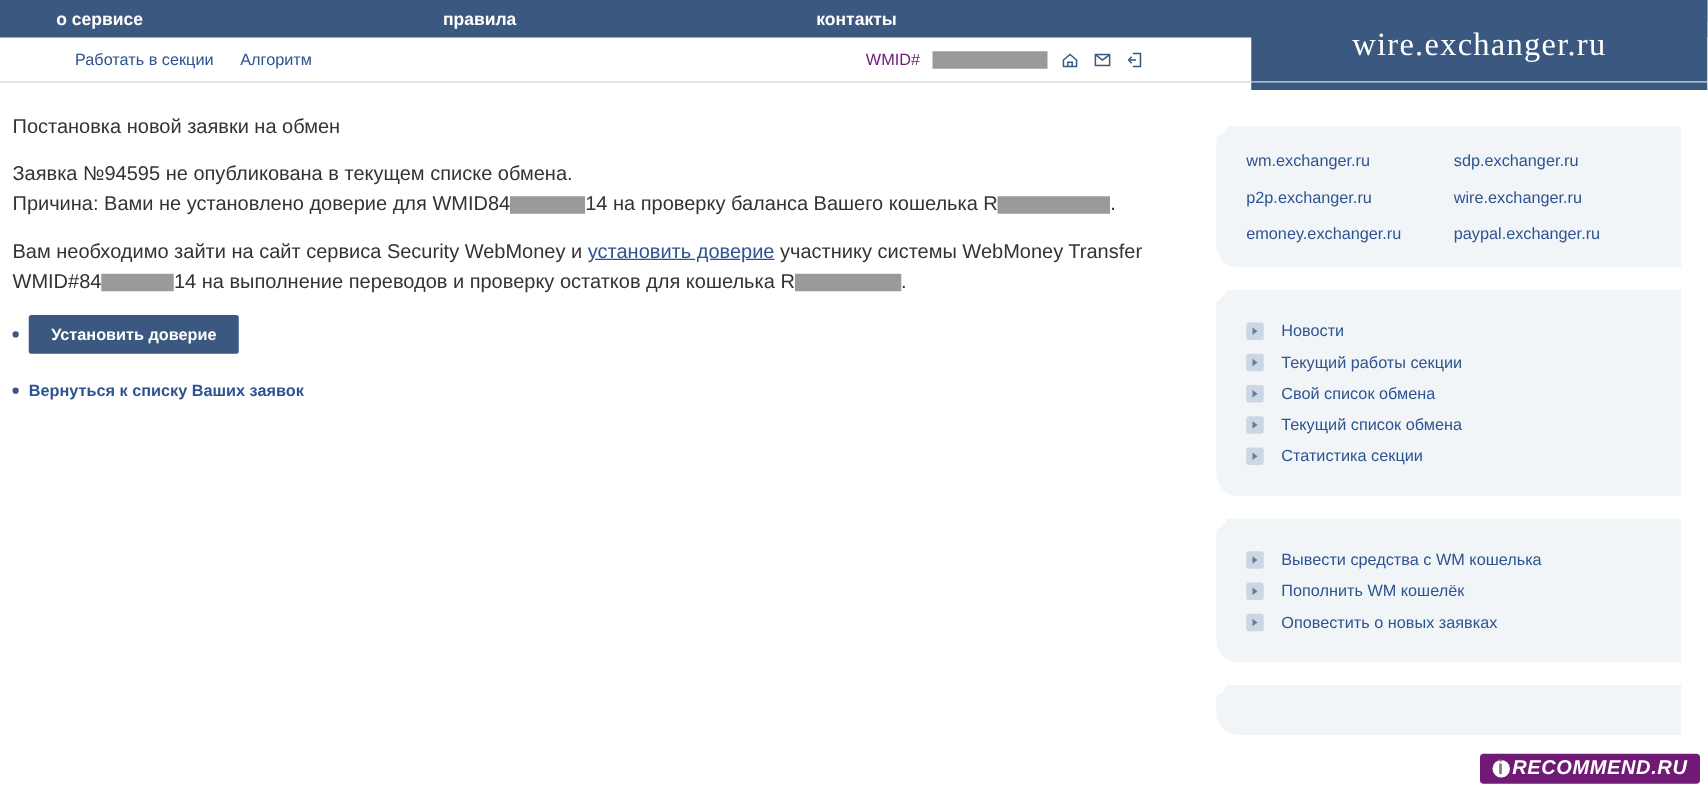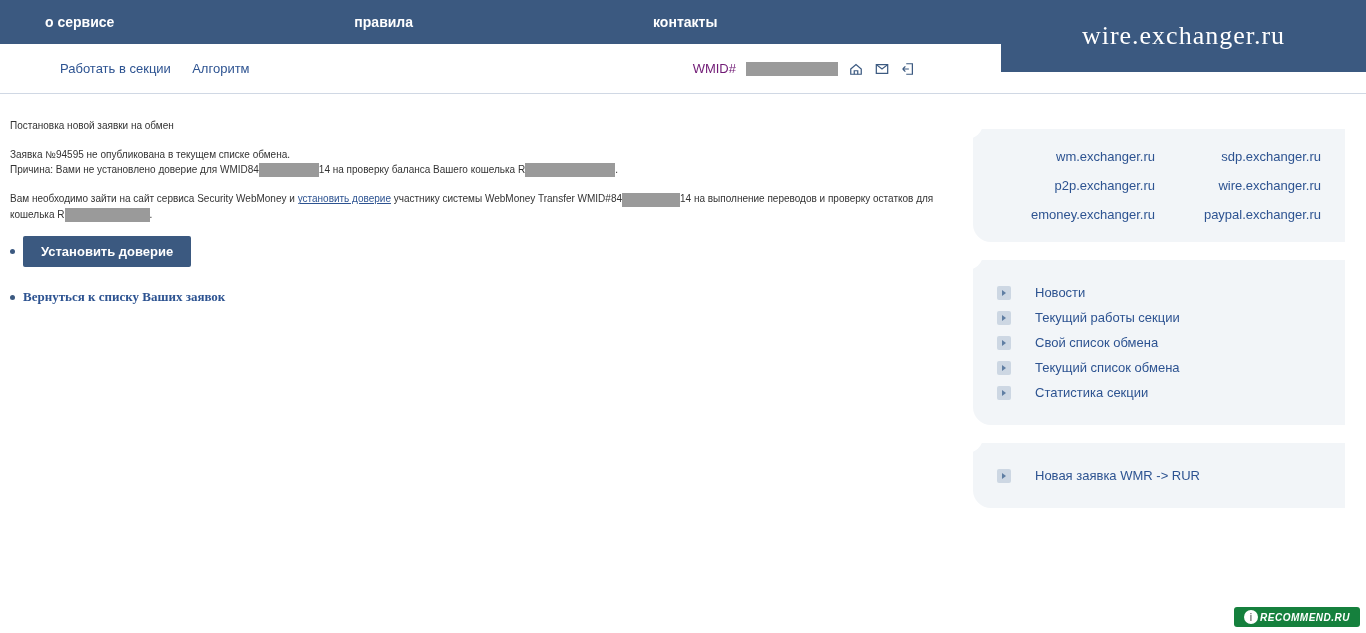--- a/index.html
+++ b/index.html
@@ -1,47 +1,47 @@
 <!DOCTYPE html>
 <html><head>
 <meta charset="utf-8">
 <style>
 * { margin: 0; padding: 0; box-sizing: border-box; }
 body { font-family: Arial, Helvetica, sans-serif; font-size: 12px; background: #fff; width: 1366px; height: 633px; overflow: hidden; position: relative; }
-.top-nav { background: #3b5980; height: 44px; display: flex; align-items: center; padding-left: 45px; gap: 240px; position: relative; }
+.top-nav { background: #3b5980; height: 30px; display: flex; align-items: center; padding-left: 45px; gap: 240px; position: relative; }
 .top-nav a { color: #fff; font-weight: bold; font-size: 14px; text-decoration: none; }
 .watermark-tag { position: absolute; right: 0; top: 0; background: #bcbcbc; color: #222; padding: 1px 8px; font-size: 12px; border: 1px solid #888; }
-.sub-bar { height: 50px; display: flex; align-items: center; padding: 0 20px 0 60px; position: relative; border-bottom: 1px solid #d0d8e4; }
+.sub-bar { height: 36px; display: flex; align-items: center; padding: 0 20px 0 60px; position: relative; border-bottom: 1px solid #d0d8e4; }
 .sub-bar .left-links a { color: #2d5391; text-decoration: none; margin-right: 18px; font-size: 13px; }
 .sub-bar .right-group { position: absolute; right: 450px; display: flex; align-items: center; gap: 10px; }
 .sub-bar .wmid-label { color: #701a75; font-size: 13px; }
 .redacted { display: inline-block; background: #9a9a9a; height: 14px; vertical-align: middle; }
 .icon-btn { width: 16px; height: 16px; display: inline-flex; align-items: center; justify-content: center; color: #3b5980; cursor: pointer; }
 .icon-btn svg { width: 14px; height: 14px; }
 .site-title-block { position: absolute; right: 0; top: 0; width: 365px; height: 72px; background: #3b5980; display: flex; align-items: center; justify-content: center; }
 .site-title { color: #fff; font-size: 26px; font-family: Georgia, serif; letter-spacing: 1px; }
 .layout { display: flex; }
 .main-col { flex: 0 0 955px; padding: 24px 10px 0 10px; }
-.main-col p { color: #333; line-height: 1.5; margin-bottom: 14px; font-size: 10px; }
+.main-col p { color: #333; line-height: 1.5; margin-bottom: 14px; font-size: 16px; }
 .inline-link { color: #2d5391; text-decoration: underline; cursor: pointer; }
 .btn-primary { display: inline-block; background: #3b5980; color: #fff; border: none; padding: 8px 18px; font-size: 13px; font-weight: bold; cursor: pointer; border-radius: 2px; }
 .bullet-row { display: flex; align-items: center; gap: 8px; margin: 10px 0; }
 .bullet-dot { width: 5px; height: 5px; background: #3b5980; border-radius: 50%; }
-.bullet-link { color: #2d5391; font-weight: bold; text-decoration: none; font-size: 13px; font-family: Liberation Serif, serif; }
+.bullet-link { color: #2d5391; font-weight: bold; text-decoration: none; font-size: 13px; }
 .side-col { flex: 0 0 390px; padding-top: 35px; }
-.side-panel { background: #f2f5f8; margin: 0 0 18px 18px; padding: 20px 24px; position: relative; border-radius: 0 0 0 18px; text-align: right; }
+.side-panel { background: #f2f5f8; margin: 0 0 18px 18px; padding: 20px 24px; position: relative; border-radius: 0 0 0 18px; }
 .side-panel::before { content: ""; position: absolute; left: -12px; top: -8px; width: 22px; height: 18px; background: #fff; border-radius: 0 0 16px 0; }
 .svc-grid { display: grid; grid-template-columns: 1fr 1fr; row-gap: 14px; column-gap: 8px; }
 .svc-grid a { color: #2d5391; text-decoration: none; font-size: 13px; }
 .side-list { list-style: none; }
-.side-list li { display: flex; align-items: center; gap: 24px; padding: 5px 0; }
+.side-list li { display: flex; align-items: center; gap: 14px; padding: 5px 0; }
 .side-list a { color: #2d5391; text-decoration: none; font-size: 13px; }
 .arrow-icon { width: 14px; height: 14px; background: #cdd7e3; border-radius: 2px; display: flex; align-items: center; justify-content: center; flex-shrink: 0; }
 .arrow-icon::after { content: ""; width: 0; height: 0; border-left: 4px solid #5f7ea3; border-top: 3px solid transparent; border-bottom: 3px solid transparent; }
-.footer-mark { position: absolute; right: 6px; bottom: 6px; background: #15803d; color: #fff; font-size: 10px; font-weight: bold; padding: 3px 10px; border-radius: 3px; font-style: italic; letter-spacing: 0.5px; }
+.footer-mark { position: absolute; right: 6px; bottom: 6px; background: #701a75; color: #fff; font-size: 16px; font-weight: bold; padding: 3px 10px; border-radius: 3px; font-style: italic; letter-spacing: 0.5px; }
 .footer-mark .i { background: #fff; color: #808080; border-radius: 50%; width: 14px; height: 14px; display: inline-flex; align-items: center; justify-content: center; margin-right: 2px; font-style: normal; }
 </style>
 </head>
 <body>
 
 <div class="watermark-tag">SkodInnA</div>
 
 <div class="top-nav">
   <a href="#">о сервисе</a>
   <a href="#">правила</a>
@@ -136,27 +136,39 @@
             <span class="arrow-icon"></span>
             <a href="#">Текущий список обмена</a>
           </li>
         <li>
             <span class="arrow-icon"></span>
             <a href="#">Статистика секции</a>
           </li>
       </ul>
     </div>
 
-
     <div class="side-panel">
       <ul class="side-list">
         <li>
             <span class="arrow-icon"></span>
-            <a href="#">Новая заявка WMR -&gt; RUR</a>
+            <a href="#">Вывести средства c WM кошелька</a>
           </li>
+        <li>
+            <span class="arrow-icon"></span>
+            <a href="#">Пополнить WM кошелёк</a>
+          </li>
+        <li>
+            <span class="arrow-icon"></span>
+            <a href="#">Оповестить о новых заявках</a>
+          </li>
+      </ul>
+    </div>
+
+    <div class="side-panel">
+      <ul class="side-list">
       </ul>
     </div>
 
   </div>
 </div>
 
 <div class="footer-mark">
   <span class="i">i</span><span>RECOMMEND.RU</span>
 </div>
 

